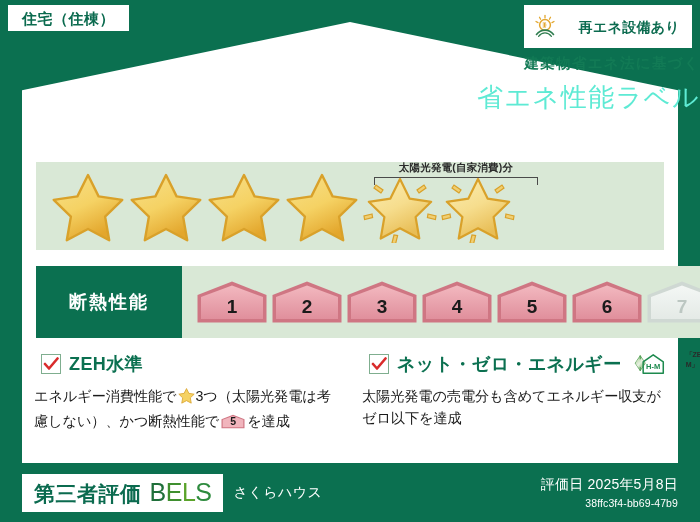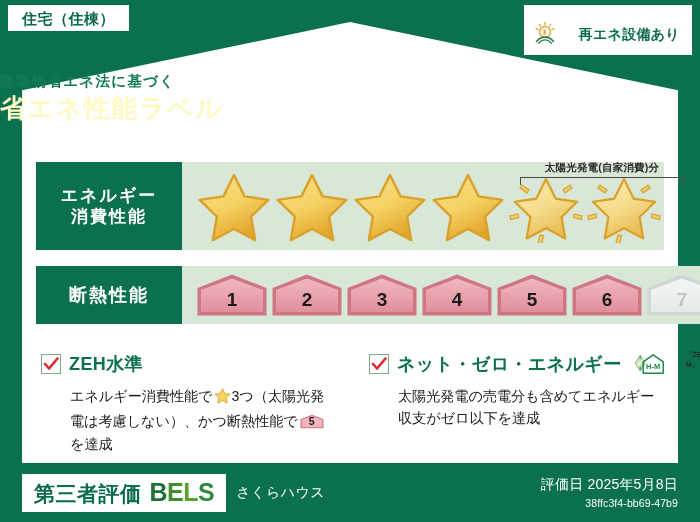--- a/index.html
+++ b/index.html
@@ -33,63 +33,64 @@
     color: #0b6b4f;
     letter-spacing: 0.5px;
     line-height: 1.1;
   }
 
   
   .tag-renew {
     position: absolute;
     right: 8px; top: 5px;
     background: #ffffff;
-    padding: 16px 12px 6px 8px;
+    padding: 9px 12px 6px 8px;
     display: flex;
     align-items: center;
     gap: 21px;
     line-height: 1.1;
   }
   .tag-renew .label {
     font-size: 14px;
     font-weight: bold;
     color: #0b6b4f;
     letter-spacing: 0.3px;
   }
 
   
   .heading-block {
     position: absolute;
-    left: 0; top: 72px;
+    left: 0; top: 54px;
     width: 700px;
-    text-align: left;
+    text-align: right;
   }
   .heading-sub {
     font-size: 14.5px;
     font-weight: bold;
     color: #127a55;
     letter-spacing: 1.3px;
   }
   .heading-main {
+    margin-top: 7px;
     font-size: 26px;
-    font-weight: bold;
-    color: #fef9c3;
+    font-weight: normal;
+    color: #5eead4;
     letter-spacing: 1.5px;
   }
 
   
   .perf-row {
     position: absolute;
     left: 36px;
     width: 628px;
     display: flex;
     align-items: stretch;
   }
   #row-energy { top: 162px; height: 88px; }
-  #row-insul  { top: 266px; height: 58px; }
+  #row-insul  { top: 266px; height: 72px; }
 
   .perf-label {
     background: #0b7050;
     color: #ffffff;
     font-weight: bold;
     display: flex;
     flex-direction: column;
     align-items: center;
     justify-content: center;
     flex: 0 0 146px;
@@ -188,21 +189,20 @@
     color: #0b7050;
     letter-spacing: 0.4px;
     white-space: nowrap;
   }
   .crit-body {
     margin-top: 9px;
     font-size: 14.2px;
     color: #1a1a1a;
     line-height: 1.58;
     letter-spacing: -0.1px;
-    margin-left: 36px;
   }
   .inline-star { display: inline-block; vertical-align: -3px; margin: 0 1px; }
   .inline-house {
     display: inline-block;
     vertical-align: -4px;
     margin: 0 2px;
     position: relative;
     width: 24px; height: 17px;
   }
   .inline-house .num {
@@ -241,21 +241,21 @@
     display: flex;
     align-items: baseline;
     gap: 8px;
     line-height: 1;
   }
   .bels-box .third {
     font-size: 21px; font-weight: bold; color: #0b6b4f;
     letter-spacing: 0.5px;
   }
   .bels-box .bels {
-    font-size: 25px; font-weight: bold;
+    font-size: 25px; font-weight: normal;
     letter-spacing: -0.5px;
   }
   .bels-box .bels .b1 { color: #1f6f3a; }
   .bels-box .bels .b2 { color: #3f8f2f; }
   .bels-box .bels .b3 { color: #5aa32a; }
   .bels-box .bels .b4 { color: #2e8b3e; }
 
   .company {
     margin-left: 10px;
     font-size: 14px;
@@ -298,24 +298,20 @@
   </span>
   <span class="label">再エネ設備あり</span>
 </div>
 
 <div class="heading-block">
   <div class="heading-sub">建築物省エネ法に基づく</div>
   <div class="heading-main">省エネ性能ラベル</div>
 </div>
 
 <div class="perf-row" id="row-energy">
-  <div class="perf-label">
-    <span>エネルギー</span>
-    <span>消費性能</span>
-  </div>
   <div class="perf-body">
 
     <div class="solar-caption">太陽光発電(自家消費)分</div>
     <div class="solar-bracket"></div>
 
     <div class="stars">
 
       <div class="star-slot">
         <svg width="76" height="74" viewBox="0 0 76 74">
           <defs>

